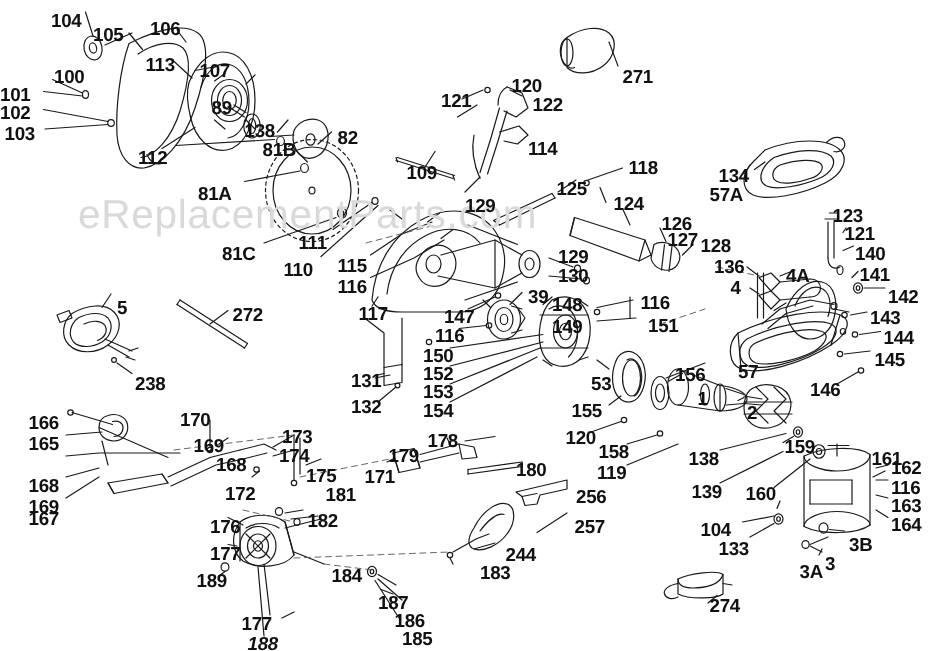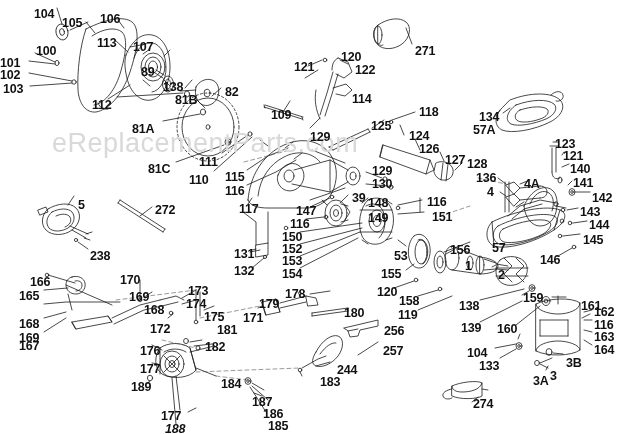--- a/index.html
+++ b/index.html
@@ -521,21 +521,21 @@
       <div class="callout" style="left: 271px; top: 109px;">109</div>
       <div class="callout" style="left: 294px; top: 61px;">121</div>
       <div class="callout" style="left: 341px; top: 51px;">120</div>
       <div class="callout" style="left: 355px; top: 64px;">122</div>
       <div class="callout" style="left: 352px; top: 93px;">114</div>
       <div class="callout" style="left: 415px; top: 45px;">271</div>
       <div class="callout" style="left: 310px; top: 131px;">129</div>
       <div class="callout" style="left: 371px; top: 120px;">125</div>
       <div class="callout" style="left: 419px; top: 106px;">118</div>
       <div class="callout" style="left: 409px; top: 130px;">124</div>
-      <div class="callout" style="left: 419px; top: 143px;">126</div>
+      <div class="callout" style="left: 441px; top: 143px;">126</div>
       <div class="callout" style="left: 445px; top: 154px;">127</div>
       <div class="callout" style="left: 467px; top: 158px;">128</div>
       <div class="callout" style="left: 372px; top: 165px;">129</div>
       <div class="callout" style="left: 372px; top: 178px;">130</div>
       <div class="callout" style="left: 479px; top: 111px;">134</div>
       <div class="callout" style="left: 473px; top: 124px;">57A</div>
       <div class="callout" style="left: 555px; top: 138px;">123</div>
       <div class="callout" style="left: 563px; top: 150px;">121</div>
       <div class="callout" style="left: 570px; top: 163px;">140</div>
       <div class="callout" style="left: 573px; top: 177px;">141</div>
@@ -580,21 +580,21 @@
       <div class="callout" style="left: 594px; top: 344px;">164</div>
       <div class="callout" style="left: 467px; top: 347px;">104</div>
       <div class="callout" style="left: 479px; top: 360px;">133</div>
       <div class="callout" style="left: 566px; top: 357px;">3B</div>
       <div class="callout" style="left: 550px; top: 370px;">3</div>
       <div class="callout" style="left: 533px; top: 375px;">3A</div>
       <div class="callout" style="left: 473px; top: 398px;">274</div>
       <div class="callout" style="left: 78px; top: 199px;">5</div>
       <div class="callout" style="left: 155px; top: 204px;">272</div>
       <div class="callout" style="left: 90px; top: 250px;">238</div>
-      <div class="callout" style="left: 30px; top: 276px;">166</div>
+      <div class="callout" style="left: 19px; top: 276px;">166</div>
       <div class="callout" style="left: 19px; top: 290px;">165</div>
       <div class="callout" style="left: 19px; top: 304px; margin-top: 36px;">167</div>
       <div class="callout" style="left: 19px; top: 318px;">168</div>
       <div class="callout" style="left: 19px; top: 332px;">169</div>
       <div class="callout" style="left: 120px; top: 274px;">170</div>
       <div class="callout" style="left: 129px; top: 291px;">169</div>
       <div class="callout" style="left: 144px; top: 304px;">168</div>
       <div class="callout" style="left: 150px; top: 323px;">172</div>
       <div class="callout" style="left: 188px; top: 285px;">173</div>
       <div class="callout" style="left: 186px; top: 298px;">174</div>

